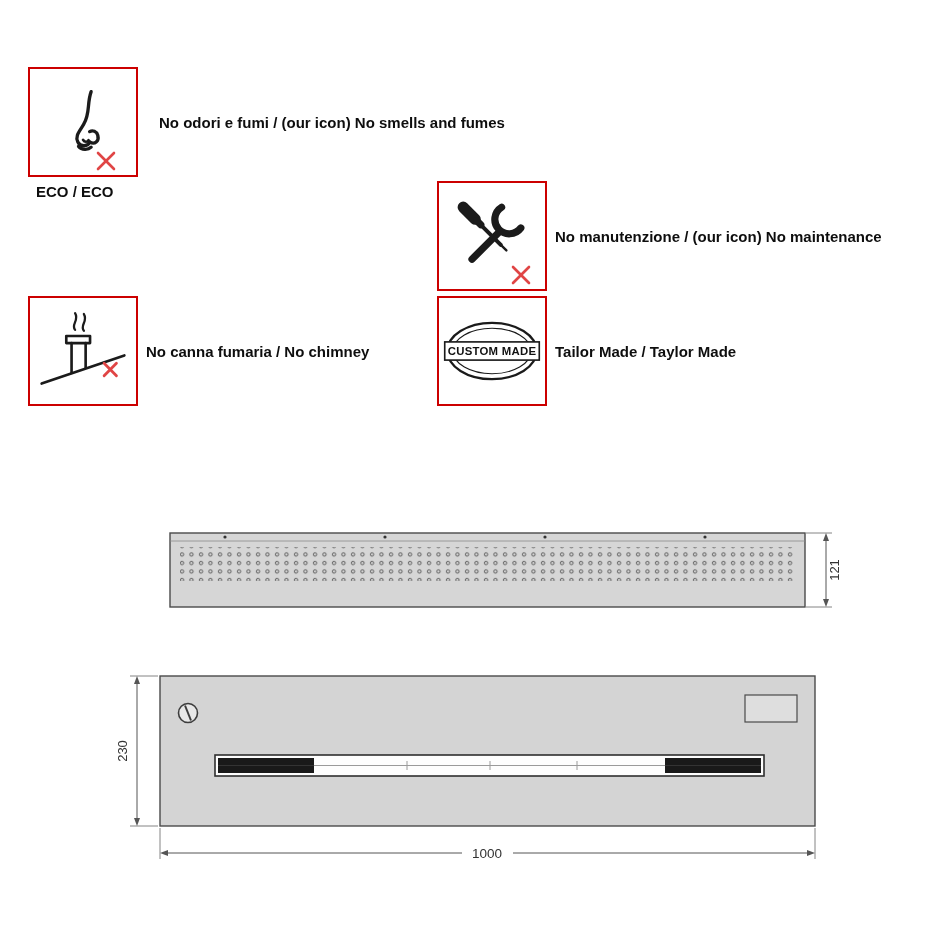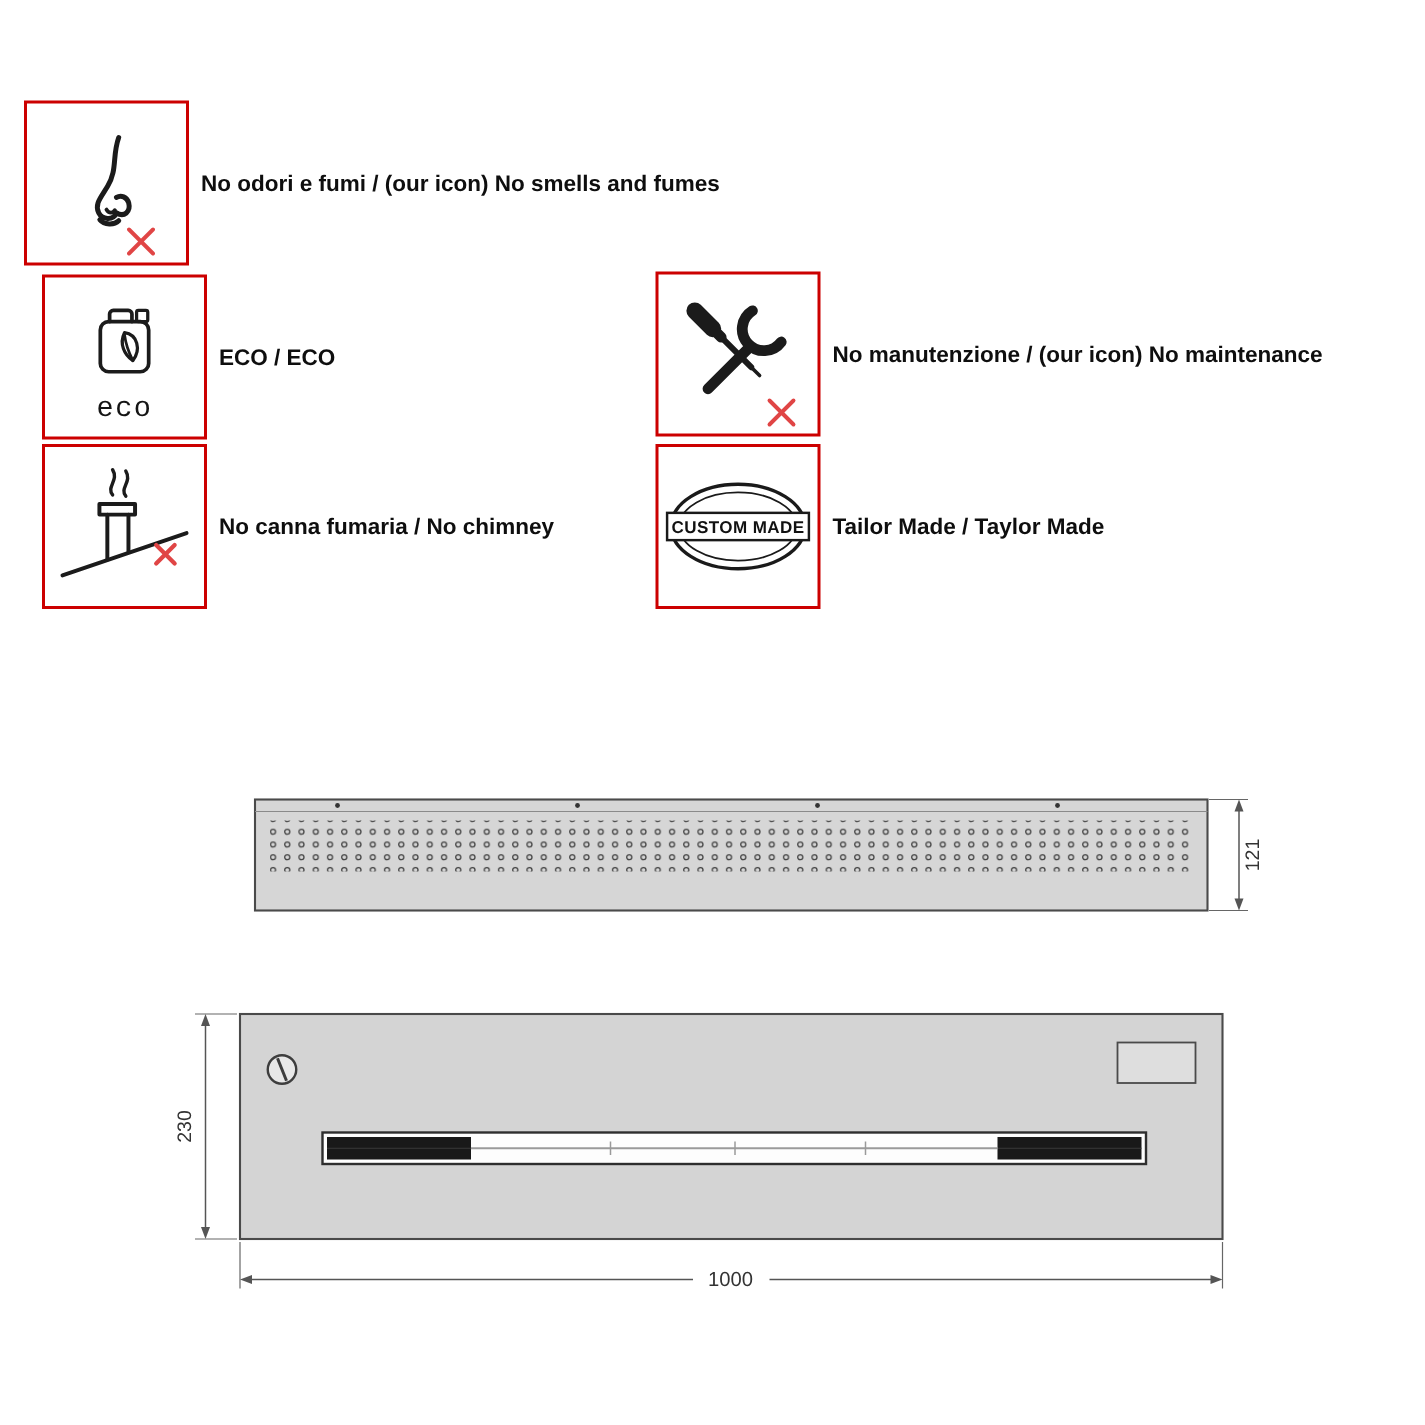--- a/index.html
+++ b/index.html
@@ -13,21 +13,21 @@
   
   .feature { position:absolute; display:flex; align-items:center; }
   .icon-box {
     width:110px; height:110px; border:2px solid #cc0000; background:#fff;
     position:relative; display:flex; flex-direction:column;
     align-items:center; justify-content:center; flex:0 0 auto;
   }
   .feature-label {
     font-weight:bold; font-size:15px; color:#0e0e0e; margin-left:8px; white-space:nowrap;
   }
-  .f1 { left:16px;  top:67px;  }
+  .f1 { left:28px;  top:67px;gap:13px;  }
   .f2 { left:28px;  top:183px; }
   .f3 { left:28px;  top:296px; }
   .f4 { left:437px; top:181px; }
   .f5 { left:437px; top:296px; }
 
   .icon-stroke { stroke:#1b1b1b; fill:none; stroke-linecap:round; stroke-linejoin:round; }
 
   .cross { position:absolute; width:20px; height:20px; }
   .cross line { stroke:#e04545; stroke-width:2.6; stroke-linecap:round; }
   .cross.c1 { right:20px; bottom:4px; }
@@ -62,32 +62,20 @@
       </svg>
       <svg class="cross c1" viewBox="0 0 20 20">
         <line x1="2" y1="2" x2="18" y2="18"></line>
           <line x1="18" y1="2" x2="2" y2="18"></line>
       </svg>
     </div>
     <div class="feature-label">No odori e fumi / (our icon) No smells and fumes</div>
   </div>
 
   <div class="feature f2">
-    <div class="icon-box">
-      <svg width="62" height="66" viewBox="0 0 100 100">
-        <g class="icon-stroke" stroke-width="4">
-          <rect x="24" y="28" width="52" height="54" rx="9"></rect>
-          <path d="M34 28 V20 a4 4 0 0 1 4 -4 h16 a4 4 0 0 1 4 4 v8"></path>
-          <rect x="63" y="16" width="12" height="12" rx="2" stroke-width="3.5"></rect>
-          <path d="M50 40 C64 42 68 58 59 70 C50 64 44 52 50 40 Z" stroke-width="3.5"></path>
-          <path d="M59 70 C54 60 51 50 50 42" stroke-width="3"></path>
-        </g>
-      </svg>
-      <div class="eco-caption">eco</div>
-    </div>
     <div class="feature-label">ECO / ECO</div>
   </div>
 
   <div class="feature f3">
     <div class="icon-box">
       <svg width="88" height="88" viewBox="0 0 100 100">
         <g class="icon-stroke" stroke-width="3">
           <line x1="3" y1="87" x2="97" y2="55"></line>
           <path d="M37 75 L37 41 M53 69 L53 41"></path>
           <rect x="31" y="33" width="27" height="8"></rect>

